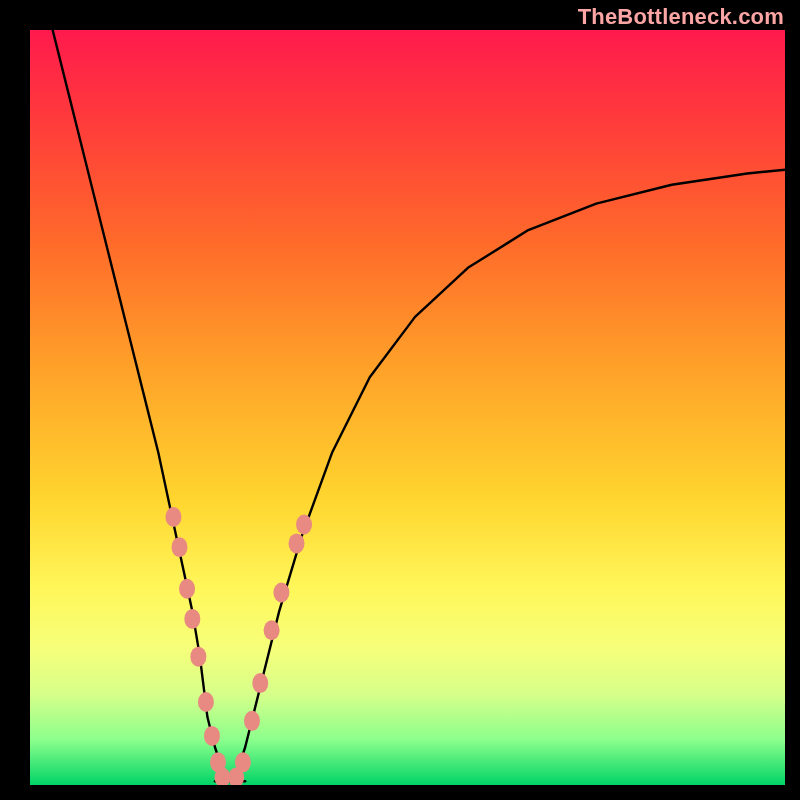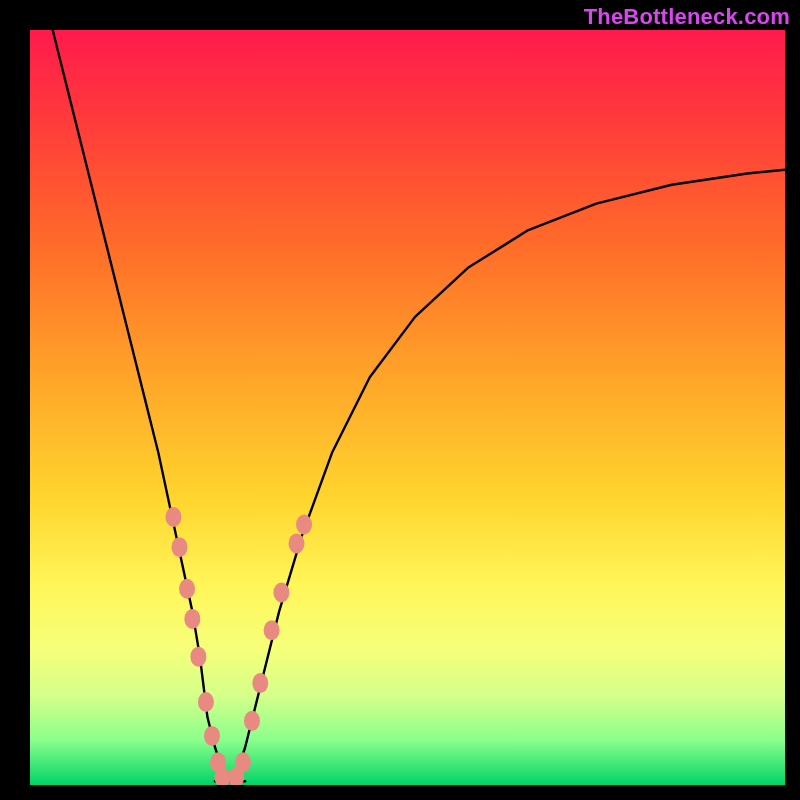--- a/index.html
+++ b/index.html
@@ -41,25 +41,25 @@
   }
   svg.curve {
     position: absolute;
     left: 0;
     top: 0;
     width: 755px;
     height: 755px;
   }
   .watermark {
     position: absolute;
-    right: 10px;
+    right: 16px;
     top: 4px;
     font-size: 22px;
     font-weight: 600;
-    color: #d946ef;
+    color: #fca5a5;
     letter-spacing: 0.2px;
   }
 </style>
 </head>
 <body>
 
 <div class="frame">
   <div class="watermark">TheBottleneck.com</div>
 
   <div class="plot-area">

